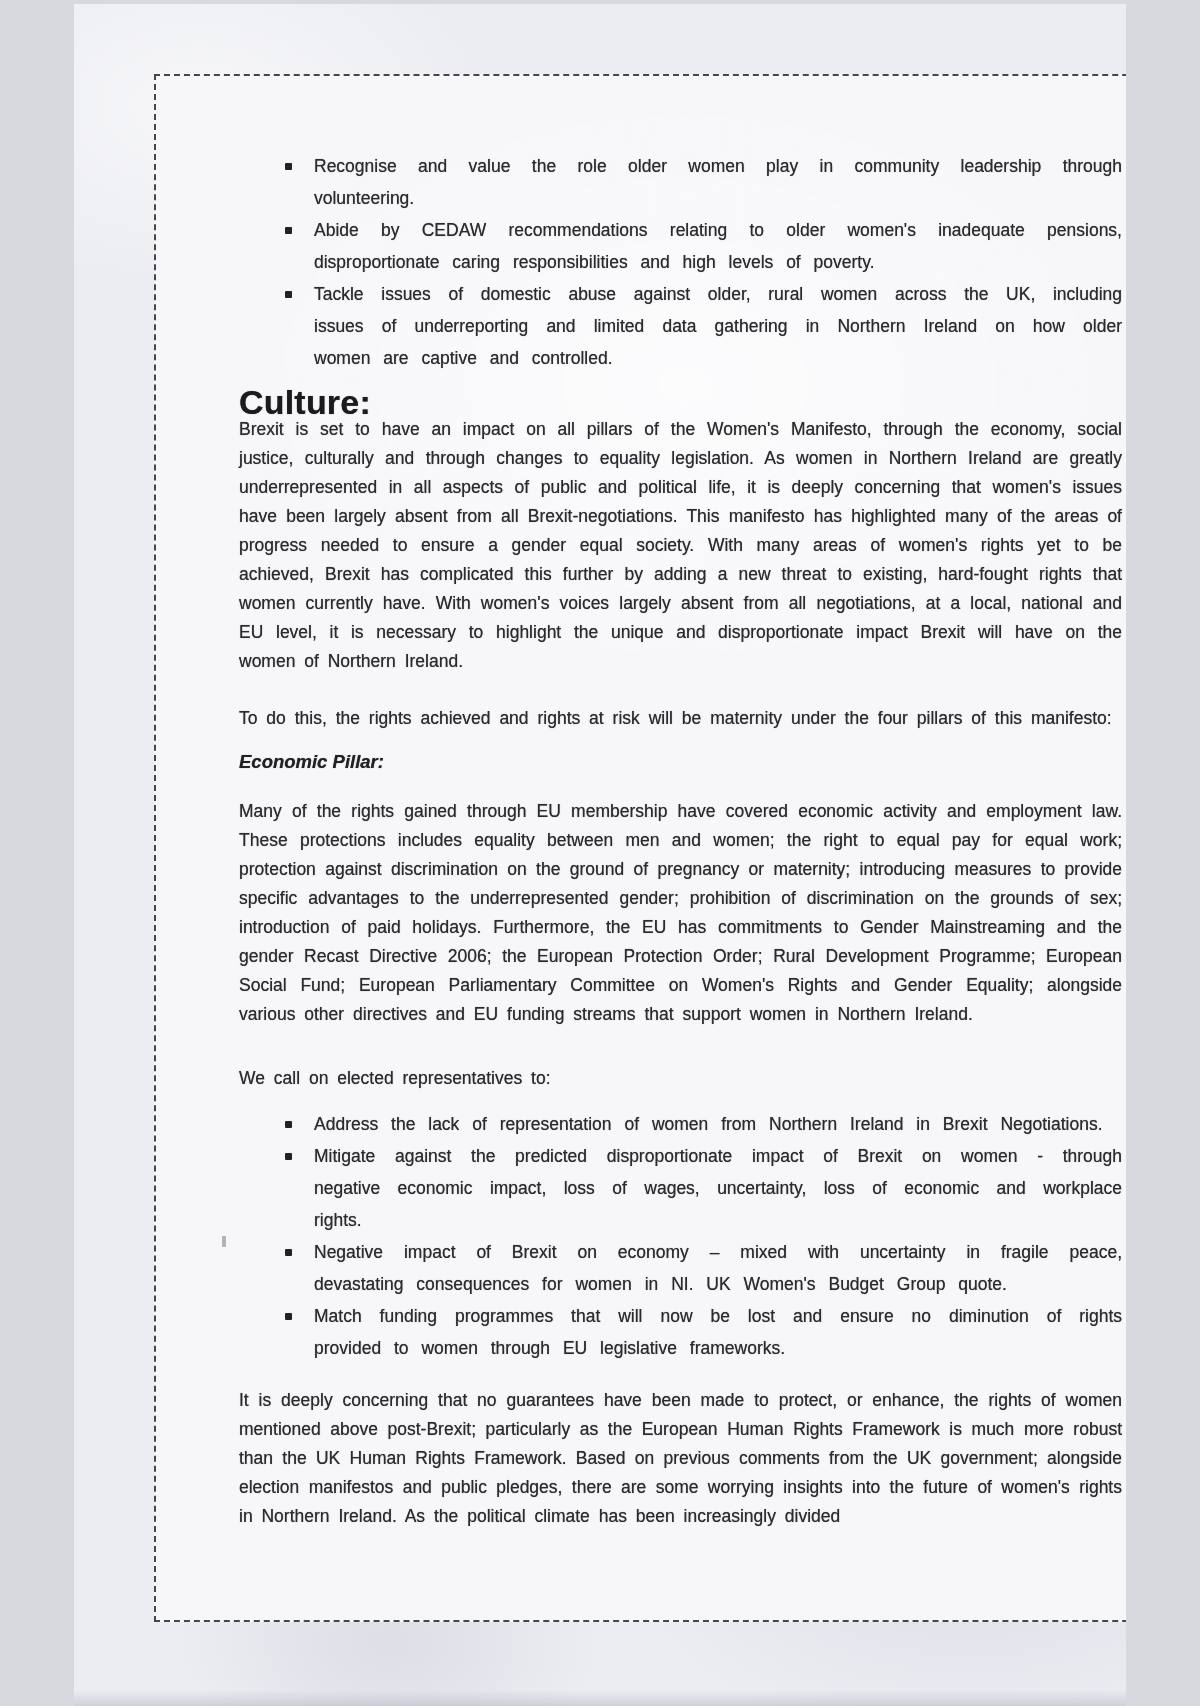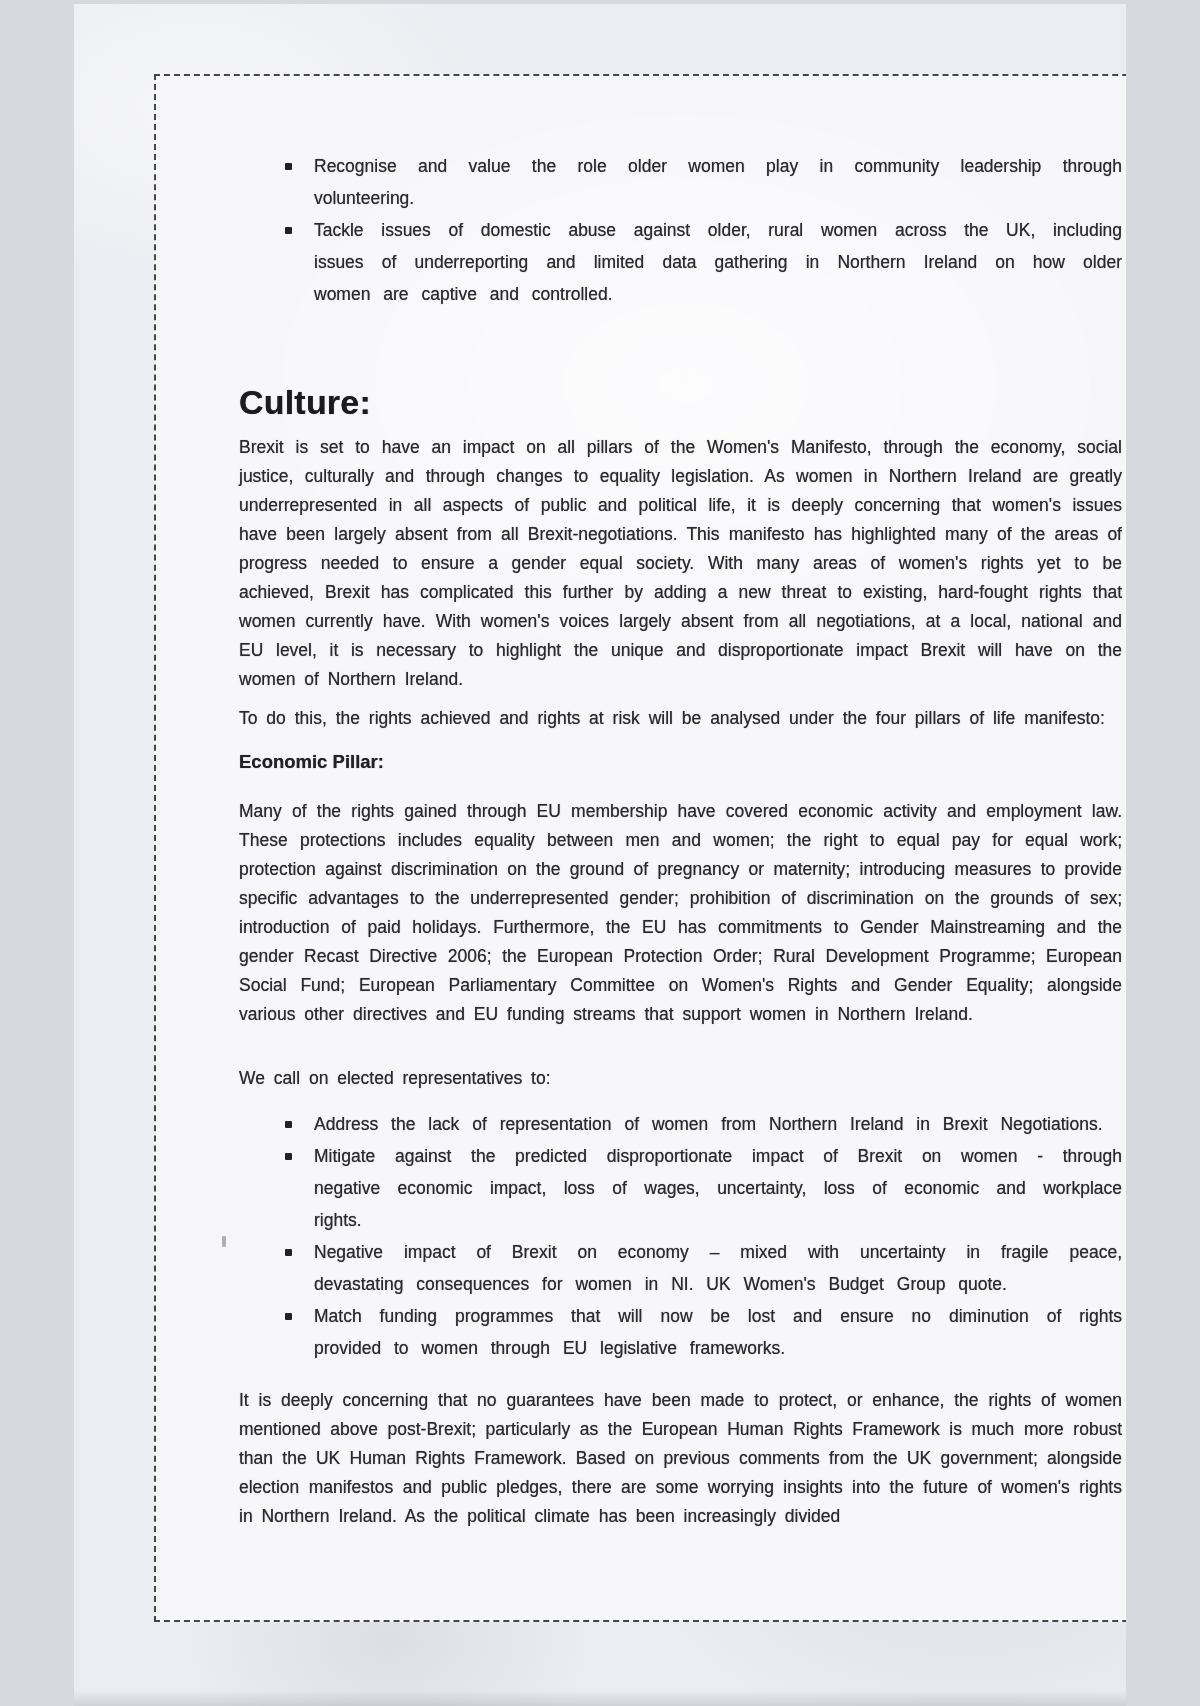--- a/index.html
+++ b/index.html
@@ -76,39 +76,40 @@
   .h-main {
     font-size: 34px;
     font-weight: bold;
     color: #1b1b1f;
     letter-spacing: 0.2px;
     text-shadow: 0 0 0.8px rgba(30,30,36,0.8);
   }
   .h-sub {
     font-size: 18.5px;
     font-weight: bold;
+    font-style: italic;
     color: #222226;
     text-shadow: 0 0 0.8px rgba(30,30,36,0.75);
   }
   .page-number {
     text-align: center;
     font-size: 17.5px;
     color: #3c3c44;
     text-shadow: 0 0 0.8px rgba(60,60,70,0.7);
   }
   .stray-mark {
     position: absolute;
     left: 148px; top: 1232px;
     width: 4px; height: 11px;
     background: rgba(90,90,100,0.45);
     border-radius: 1px;
   }
   .pos-top-bullets   { top: 146px; }
   .pos-brexit-head   { top: 379px; }
-  .pos-brexit-body   { top: 429px; }
+  .pos-brexit-body   { top: 411px; }
   .pos-analysis      { top: 700px; }
   .pos-econ-head     { top: 747px; }
   .pos-econ-body     { top: 793px; }
   .pos-call          { top: 1060px; }
   .pos-econ-bullets  { top: 1104px; }
   .pos-social-head   { top: 1339px; }
   .pos-social-body   { top: 1382px; }
   .pos-page-number   { top: 1553px; }
 </style>
 </head>
@@ -119,29 +120,33 @@
   <div class="sheet"></div>
   <div class="stray-mark"></div>
 
   <ul class="doc-list block pos-top-bullets">
     <li>
       <span class="bullet-dot"></span>
       <span>Recognise and value the role older women play in community leadership through volunteering.</span>
     </li>
     <li>
       <span class="bullet-dot"></span>
+      <span>Abide by CEDAW recommendations relating to older women's inadequate pensions, disproportionate caring responsibilities and high levels of poverty.</span>
+    </li>
+    <li>
+      <span class="bullet-dot"></span>
       <span>Tackle issues of domestic abuse against older, rural women across the UK, including issues of underreporting and limited data gathering in Northern Ireland on how older women are captive and controlled.</span>
     </li>
   </ul>
 
   <div class="h-main block pos-brexit-head">Culture:</div>
 
   <div class="body-text block pos-brexit-body">Brexit is set to have an impact on all pillars of the Women's Manifesto, through the economy, social justice, culturally and through changes to equality legislation. As women in Northern Ireland are greatly underrepresented in all aspects of public and political life, it is deeply concerning that women's issues have been largely absent from all Brexit-negotiations. This manifesto has highlighted many of the areas of progress needed to ensure a gender equal society. With many areas of women's rights yet to be achieved, Brexit has complicated this further by adding a new threat to existing, hard-fought rights that women currently have. With women's voices largely absent from all negotiations, at a local, national and EU level, it is necessary to highlight the unique and disproportionate impact Brexit will have on the women of Northern Ireland.</div>
 
-  <div class="body-text single-line block pos-analysis">To do this, the rights achieved and rights at risk will be analysed under the four pillars of life manifesto:</div>
+  <div class="body-text single-line block pos-analysis">To do this, the rights achieved and rights at risk will be maternity under the four pillars of this manifesto:</div>
 
   <div class="h-sub block pos-econ-head">Economic Pillar:</div>
 
   <div class="body-text block pos-econ-body">Many of the rights gained through EU membership have covered economic activity and employment law. These protections includes equality between men and women; the right to equal pay for equal work; protection against discrimination on the ground of pregnancy or maternity; introducing measures to provide specific advantages to the underrepresented gender; prohibition of discrimination on the grounds of sex; introduction of paid holidays. Furthermore, the EU has commitments to Gender Mainstreaming and the gender Recast Directive 2006; the European Protection Order; Rural Development Programme; European Social Fund; European Parliamentary Committee on Women's Rights and Gender Equality; alongside various other directives and EU funding streams that support women in Northern Ireland.</div>
 
   <div class="body-text single-line block pos-call">We call on elected representatives to:</div>
 
   <ul class="doc-list block pos-econ-bullets">
     <li>
       <span class="bullet-dot"></span>

